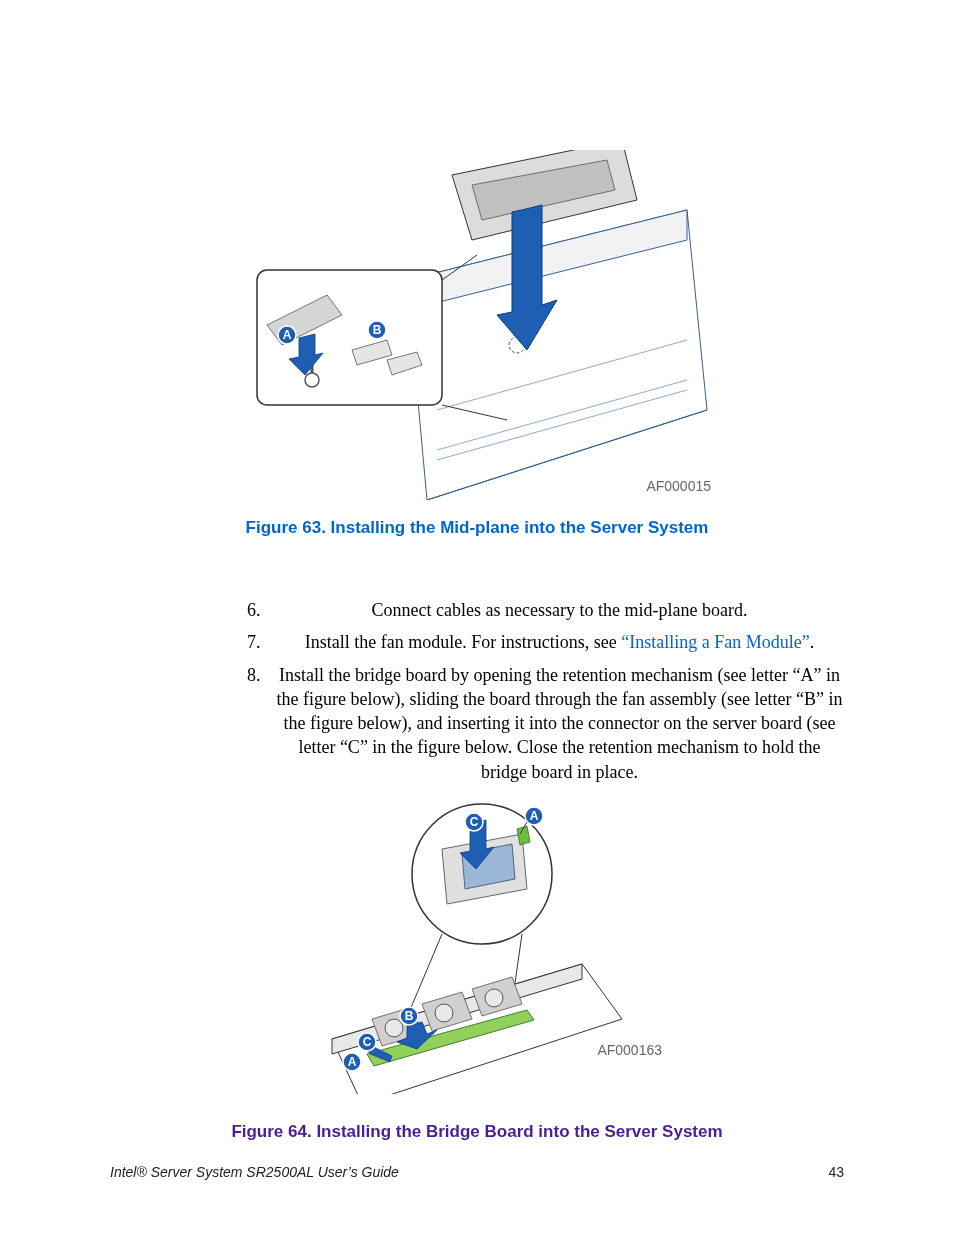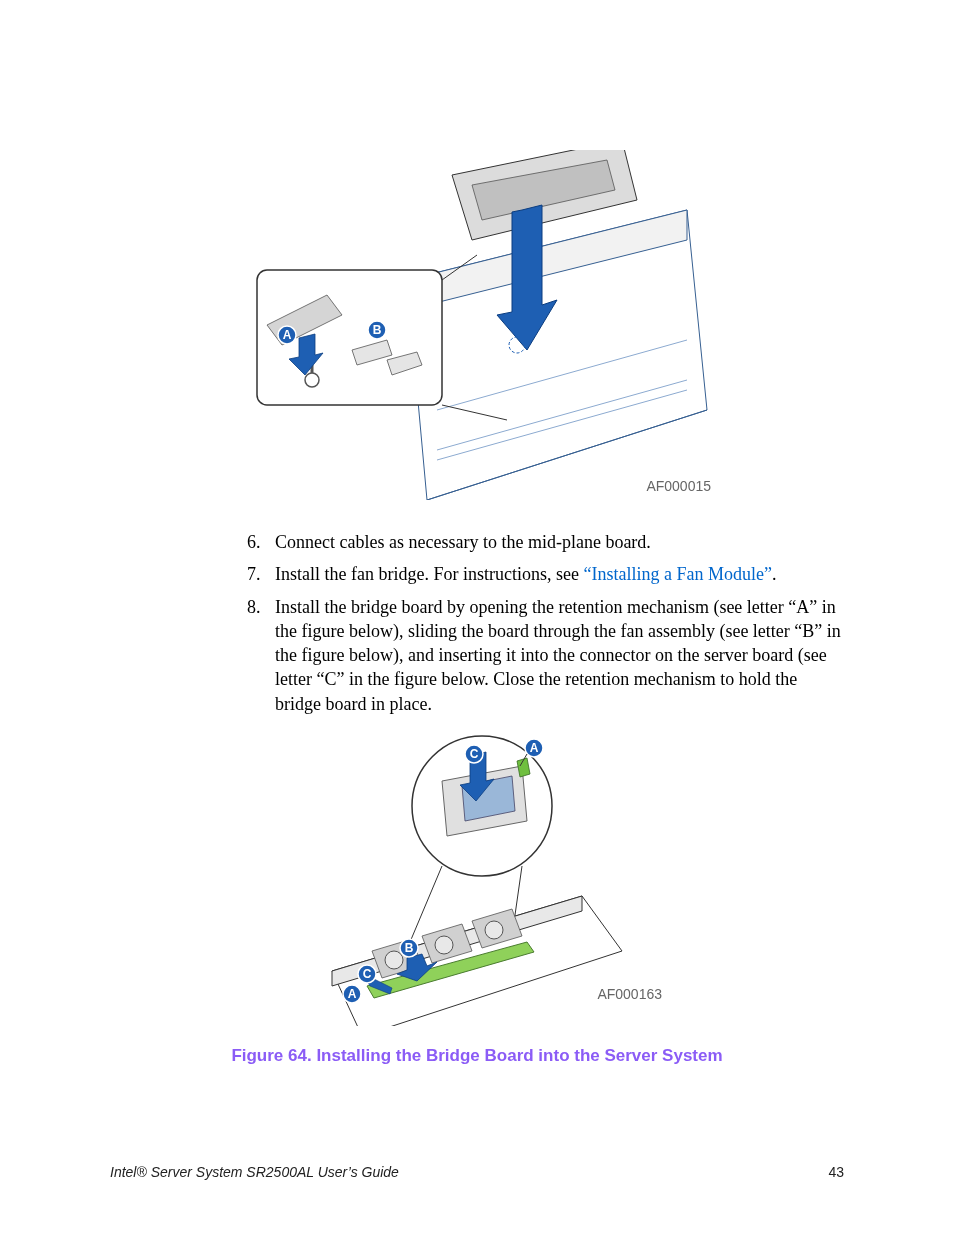--- a/index.html
+++ b/index.html
@@ -32,38 +32,39 @@
     font-weight: bold;
     color: #0066cc;
     font-size: 17px;
     text-align: center;
     margin-top: 18px;
     margin-bottom: 30px;
   }
   .fig-caption-2 {
     font-family: Arial, Helvetica, sans-serif;
     font-weight: bold;
-    color: #8b5cf6;
+    color: #4c1d95;
     font-size: 17px;
     text-align: left;
-    margin-top: 20px;
+    margin-top: 28px;
   }
   .fig-id {
     position: absolute;
     font-family: Arial, Helvetica, sans-serif;
     font-size: 14px;
     color: #666;
     right: 6px;
     bottom: 6px;
   }
   ol.steps {
     margin: 30px 0 10px 0;
     padding-left: 155px;
     font-size: 18px;
     line-height: 1.35;
+    text-align: center;
   }
   ol.steps li {
     padding-left: 10px;
     margin-bottom: 8px;
   }
   .link {
     color: #0066cc;
   }
   .footer {
     position: absolute;
@@ -135,28 +136,29 @@
 
         <circle cx="50" cy="185" r="9" class="callout"></circle>
         <text x="50" y="185" class="callout-text">A</text>
 
         <circle cx="280" cy="195" r="8" fill="none" stroke="#1e5fb3" stroke-width="1" stroke-dasharray="3,2"></circle>
         <circle cx="140" cy="180" r="9" class="callout"></circle>
         <text x="140" y="180" class="callout-text">B</text>
       </svg>
       <span class="fig-id">AF000015</span>
     </div>
+    <div class="fig-caption">Figure 63. Installing the Mid-plane into the Server System</div>
   </div>
 
   <ol class="steps" start="6">
     <li>
       <span>Connect cables as necessary to the mid-plane board.</span>
     </li>
     <li>
-      <span>Install the fan bridge. For instructions, see </span><span class="link">“Installing a Fan Module”</span><span>.</span>
+      <span>Install the fan module. For instructions, see </span><span class="link">“Installing a Fan Module”</span><span>.</span>
     </li>
     <li>
       <span>Install the bridge board by opening the retention mechanism (see letter “A” in the figure below), sliding the board through the fan assembly (see letter “B” in the figure below), and inserting it into the connector on the server board (see letter “C” in the figure below. Close the retention mechanism to hold the bridge board in place.</span>
     </li>
   </ol>
 
   <div class="figure-area">
     <div class="figure-image" style="width:330px;height:300px;">
       <svg width="330" height="300" viewBox="0 0 330 300">
 
@@ -197,21 +199,21 @@
 
         <circle cx="40" cy="268" r="9" class="callout"></circle>
         <text x="40" y="268" class="callout-text">A</text>
 
         <circle cx="97" cy="222" r="9" class="callout"></circle>
         <text x="97" y="222" class="callout-text">B</text>
 
         <circle cx="55" cy="248" r="9" class="callout"></circle>
         <text x="55" y="248" class="callout-text">C</text>
       </svg>
-      <span class="fig-id" style="right:-20px;bottom:24px;">AF000163</span>
+      <span class="fig-id" style="right:-20px;bottom:36px;">AF000163</span>
     </div>
     <div class="fig-caption-2">Figure 64. Installing the Bridge Board into the Server System</div>
   </div>
 
   <div class="footer">
     <span>Intel® Server System SR2500AL User’s Guide</span>
     <span class="pagenum">43</span>
   </div>
 
 </div>

